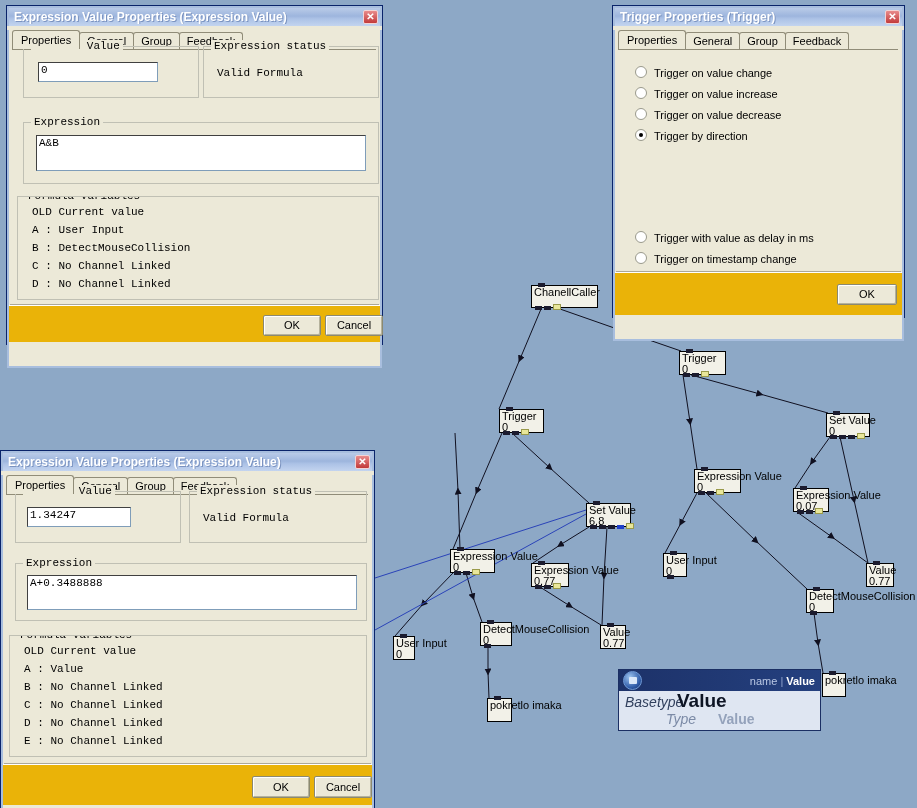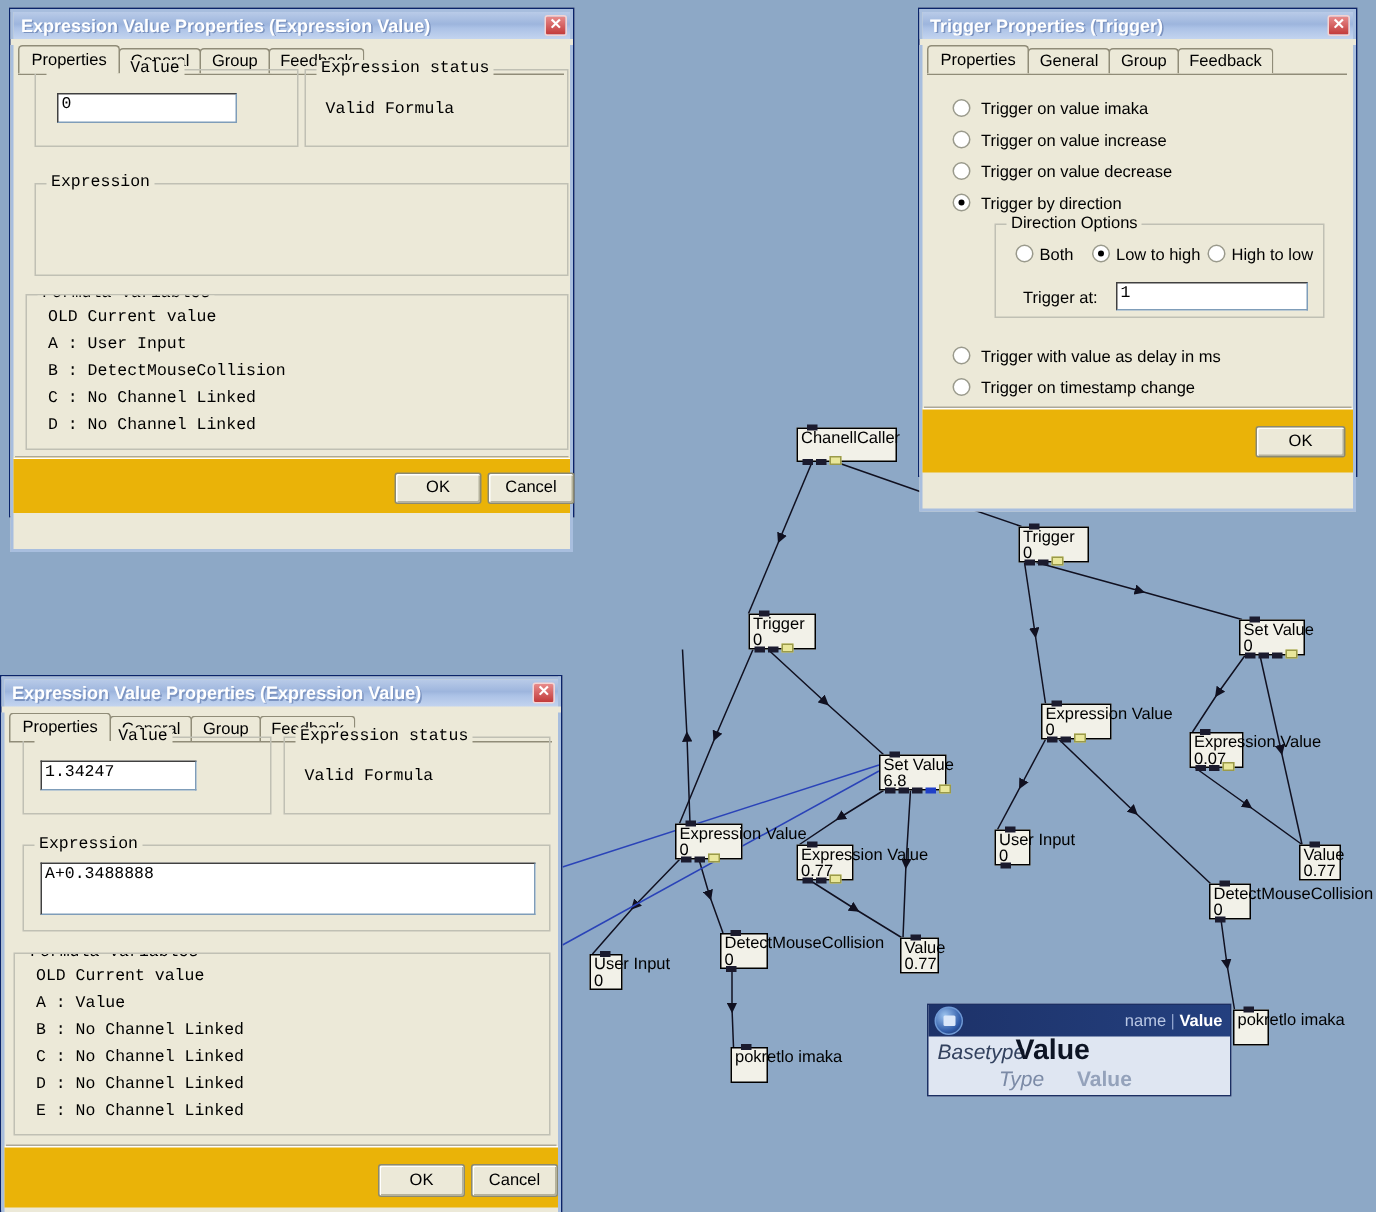--- a/index.html
+++ b/index.html
@@ -423,20 +423,21 @@
       <div class="txtbox" style="left:14px;top:15px;width:120px;height:20px;">0</div>
     </div>
 
     <div class="group" style="left:196px;top:40px;width:176px;height:52px;">
       <span class="glabel">Expression status</span>
       <div class="mono" style="position:absolute;left:13px;top:20px;">Valid Formula</div>
     </div>
 
     <div class="group" style="left:16px;top:116px;width:356px;height:62px;">
       <span class="glabel">Expression</span>
+      <div class="txtbox" style="left:12px;top:12px;width:330px;height:36px;">A&amp;B</div>
     </div>
 
     <div class="group" style="left:10px;top:190px;width:362px;height:104px;overflow:hidden;">
       <span class="glabel">Formula Variables</span>
       <div style="position:absolute;left:14px;top:9px;">
         <div class="mono" style="height:18px;">OLD Current value</div>
         <div class="mono" style="height:18px;">A : User Input</div>
         <div class="mono" style="height:18px;">B : DetectMouseCollision</div>
         <div class="mono" style="height:18px;">C : No Channel Linked</div>
         <div class="mono" style="height:18px;">D : No Channel Linked</div>
@@ -458,42 +459,31 @@
   <div class="frame">
     <div class="tabstrip">
       <span class="tab active">Properties</span>
       <span class="tab">General</span>
       <span class="tab">Group</span>
       <span class="tab">Feedback</span>
     </div>
     <div class="tabline"></div>
 
     <div class="radio" style="left:22px;top:60px;"></div>
-    <div class="rlabel" style="left:41px;top:61px;">Trigger on value imaka</div>
+    <div class="rlabel" style="left:41px;top:61px;">Trigger on value change</div>
 
     <div class="radio" style="left:22px;top:81px;"></div>
     <div class="rlabel" style="left:41px;top:82px;">Trigger on value increase</div>
 
     <div class="radio" style="left:22px;top:102px;"></div>
     <div class="rlabel" style="left:41px;top:103px;">Trigger on value decrease</div>
 
     <div class="radio checked" style="left:22px;top:123px;"></div>
     <div class="rlabel" style="left:41px;top:124px;">Trigger by direction</div>
 
-    <div class="group sans" style="left:50px;top:143px;width:220px;height:63px;">
-      <span class="glabel">Direction Options</span>
-      <div class="radio" style="left:13px;top:13px;"></div>
-      <div class="rlabel" style="left:29px;top:14px;">Both</div>
-      <div class="radio checked" style="left:64px;top:13px;"></div>
-      <div class="rlabel" style="left:80px;top:14px;">Low to high</div>
-      <div class="radio" style="left:141px;top:13px;"></div>
-      <div class="rlabel" style="left:157px;top:14px;">High to low</div>
-      <div class="rlabel" style="left:18px;top:43px;">Trigger at:</div>
-      <div class="txtbox" style="left:80px;top:38px;width:128px;height:19px;">1</div>
-    </div>
 
     <div class="radio" style="left:22px;top:225px;"></div>
     <div class="rlabel" style="left:41px;top:226px;">Trigger with value as delay in ms</div>
 
     <div class="radio" style="left:22px;top:246px;"></div>
     <div class="rlabel" style="left:41px;top:247px;">Trigger on timestamp change</div>
 
     <div class="btnbar" style="height:42px;">
       <div class="btn" style="left:222px;top:11px;width:60px;height:21px;line-height:19px;">OK</div>
     </div>

